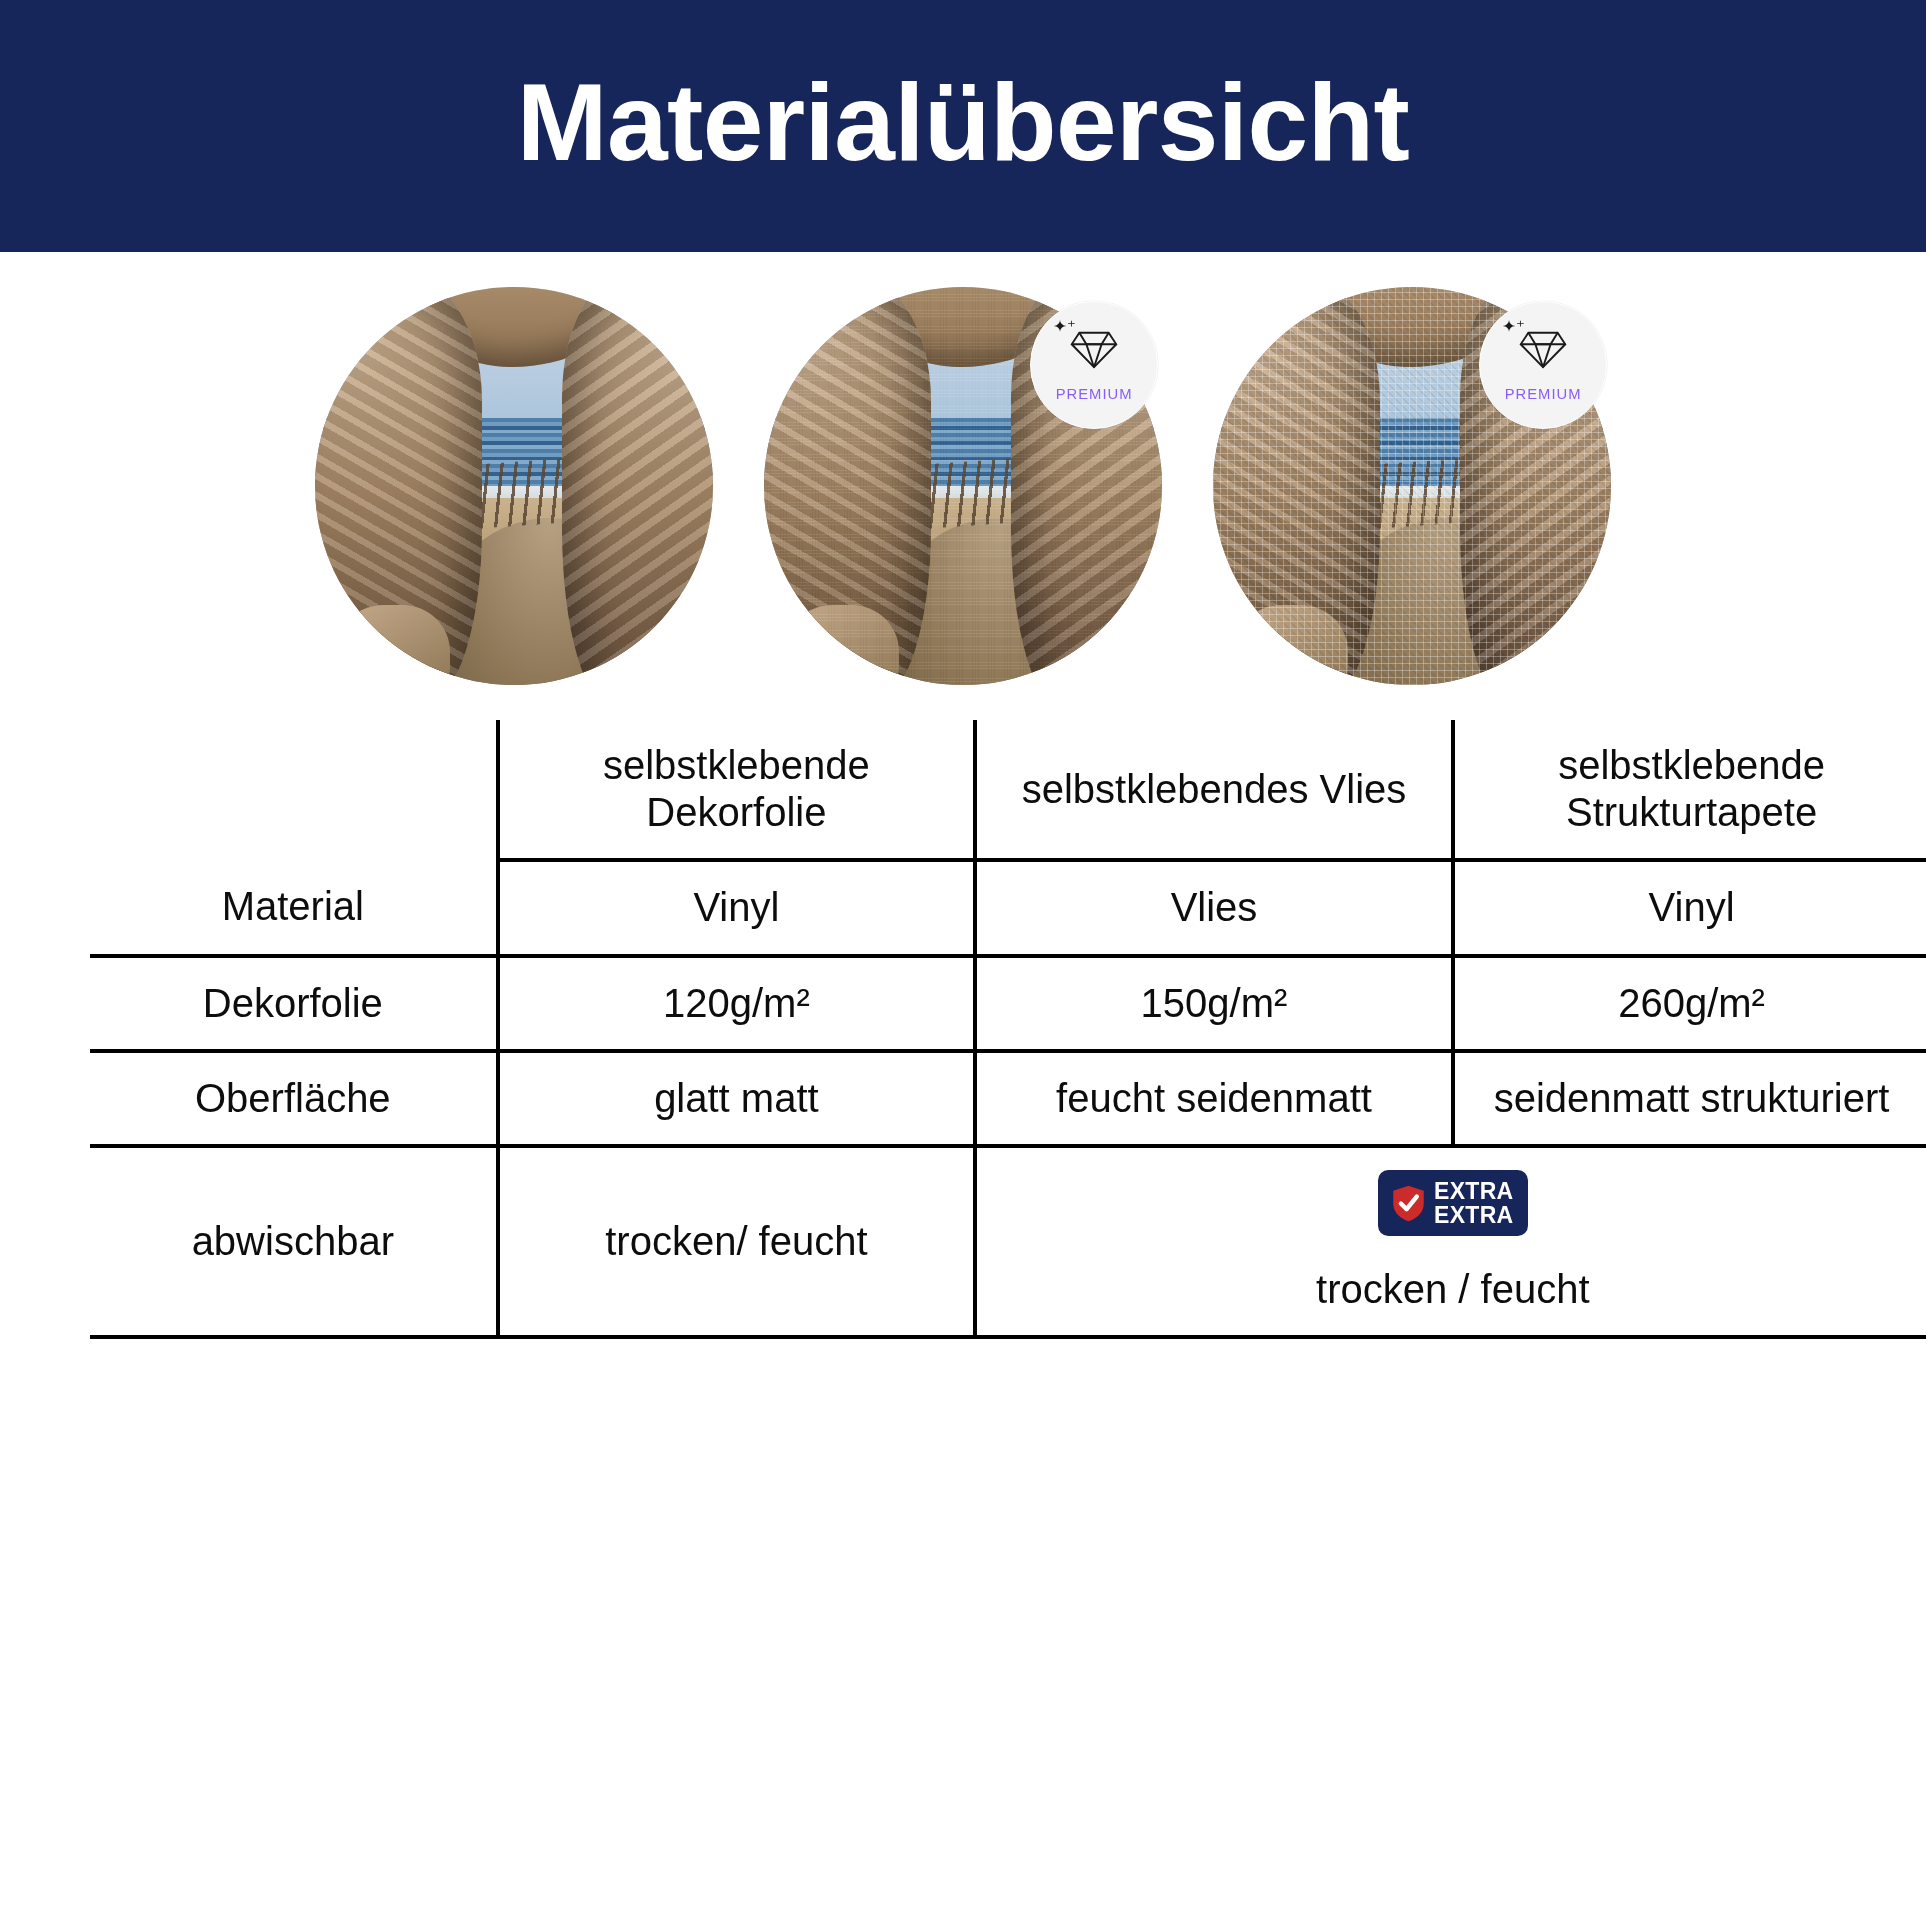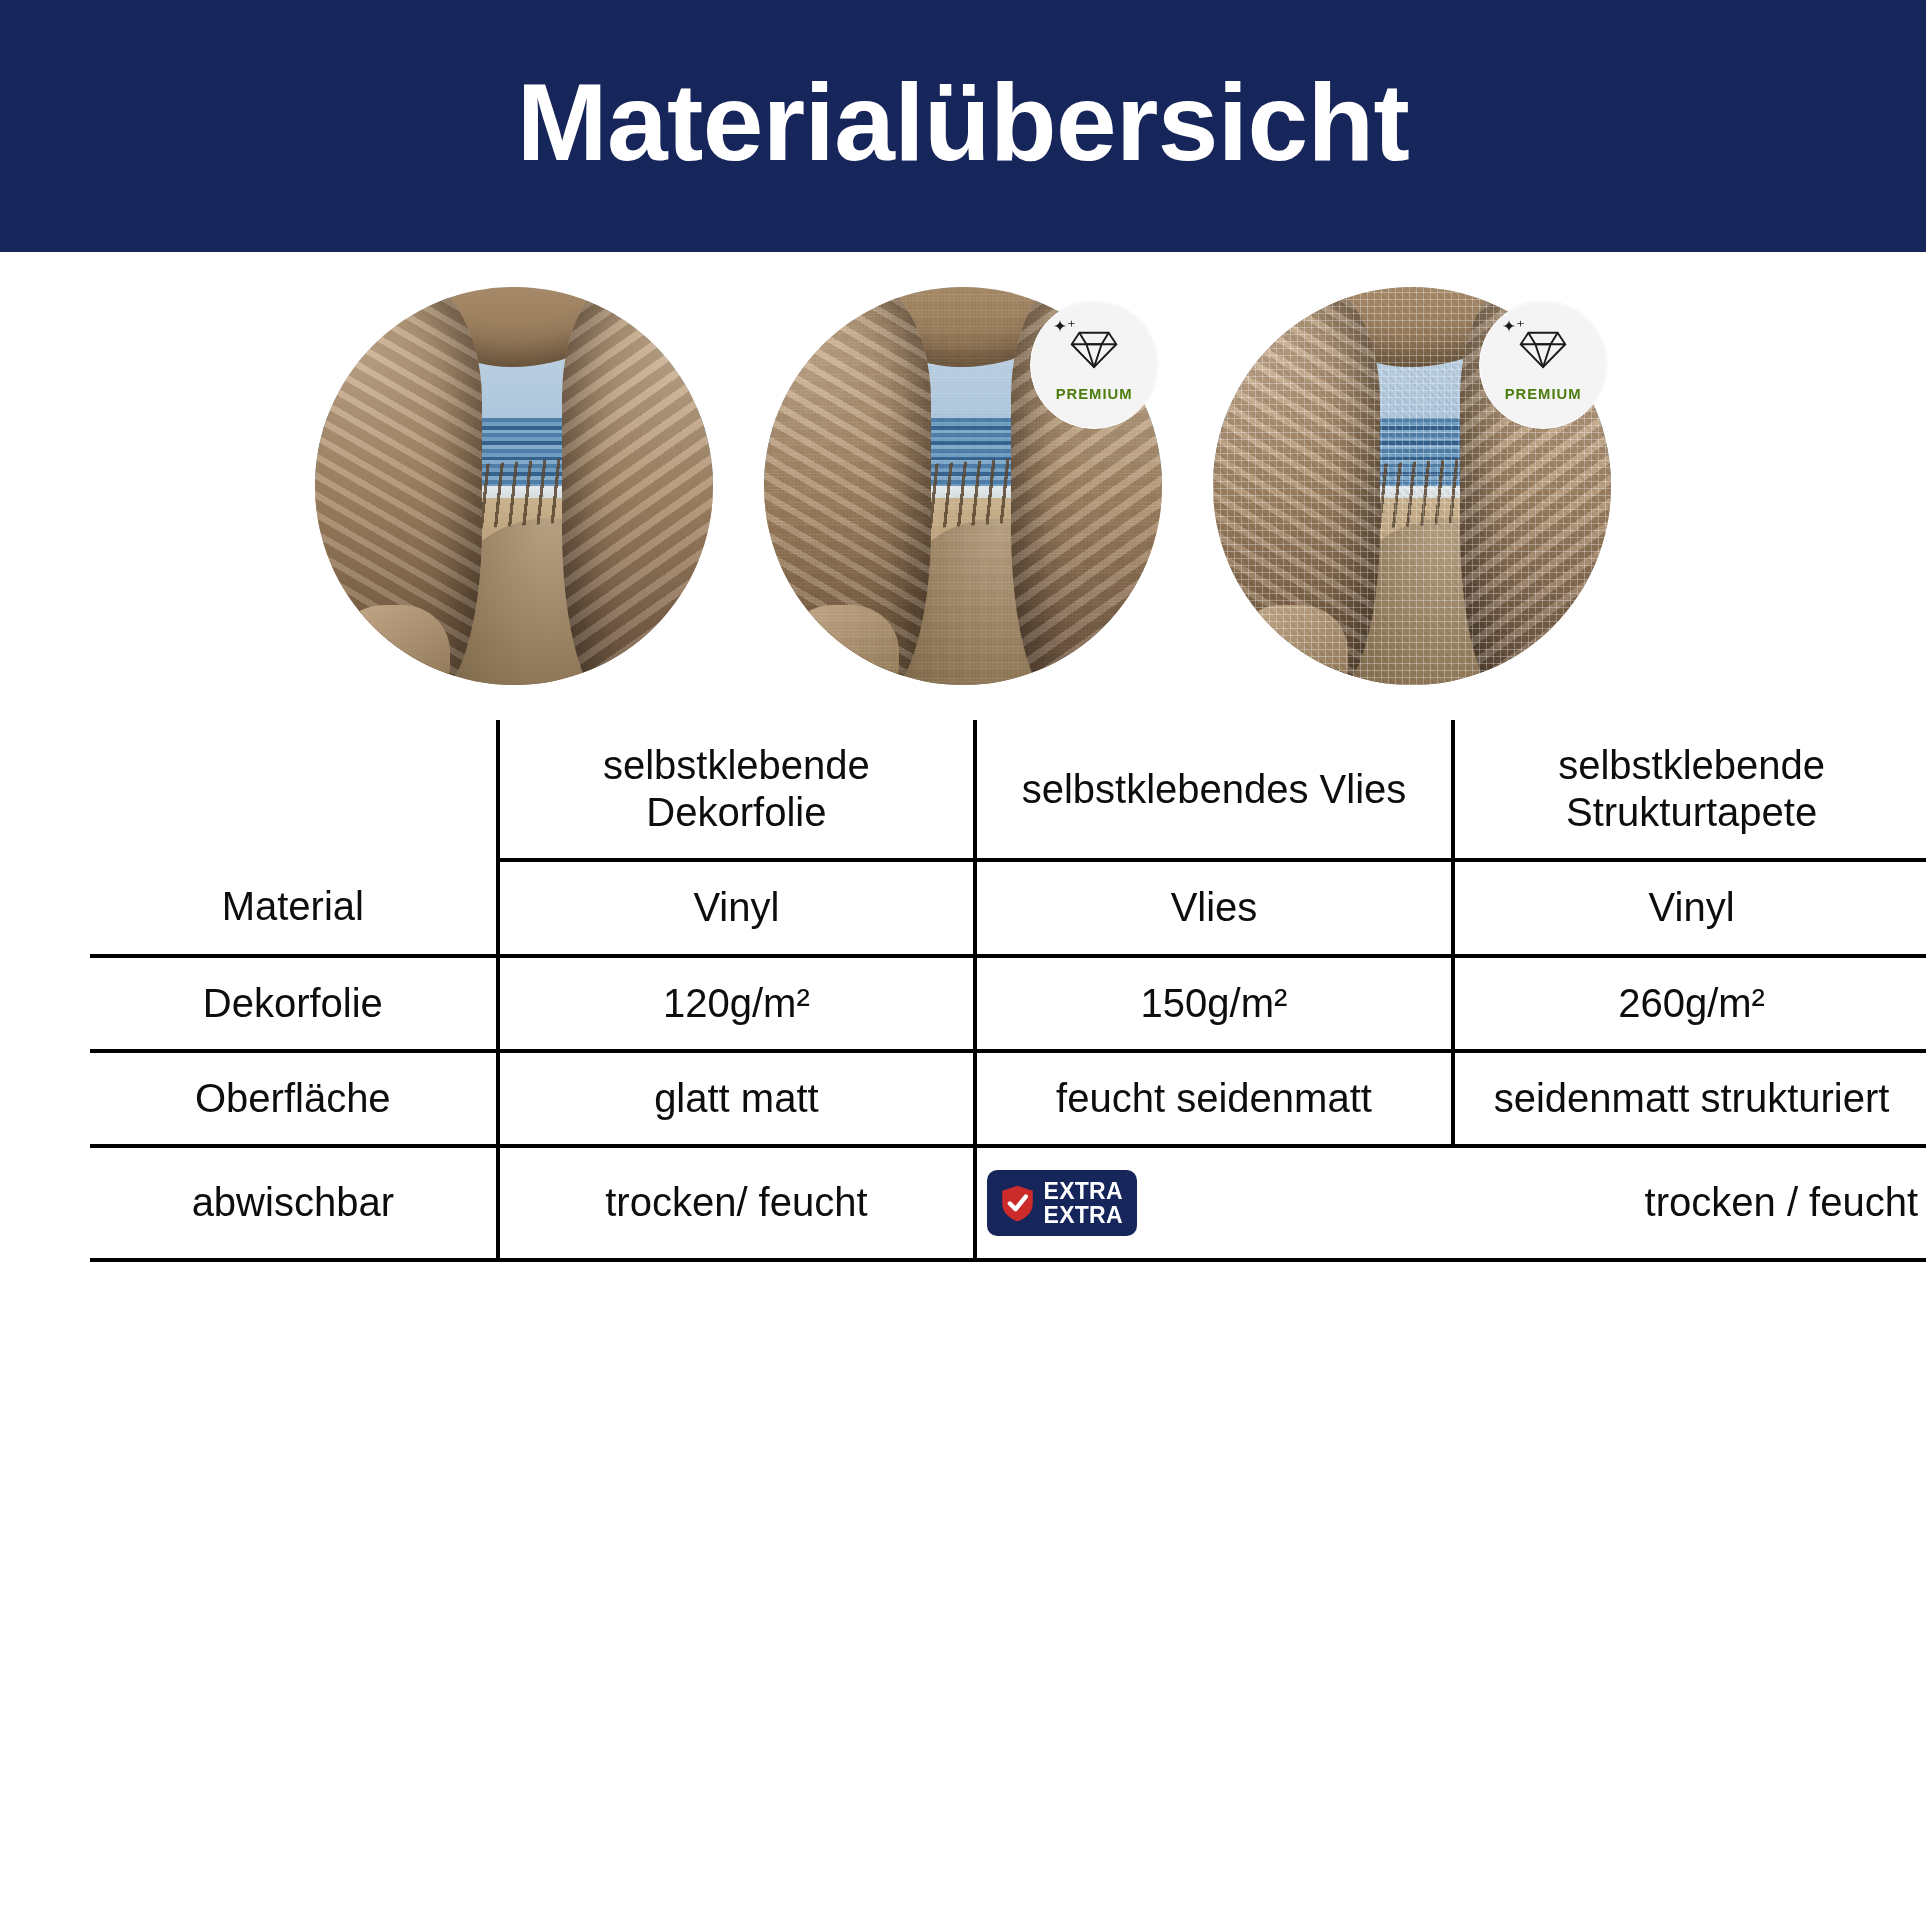--- a/index.html
+++ b/index.html
@@ -213,23 +213,23 @@
     position: absolute;
     top: 16.7px;
     left: 22px;
     font-size: 16.7px;
     color: #1a1a1a;
     line-height: 1;
   }
   .premium-badge svg { display: block; }
   .premium-badge .premium-text {
     font-size: 14.8px;
-    font-weight: bold;
+    font-weight: normal;
     letter-spacing: 1px;
-    color: #4d7c0f;
+    color: #8b5cf6;
     margin-top: 15px;
   }
 
   
   .table-wrap {
     padding: 19px 90px 0 90px;
     box-sizing: border-box;
   }
   table.spec {
     width: 1746px;
@@ -262,21 +262,22 @@
   .row-last .col-label { border-right: 4.5px solid #000; }
   .row-last .col-a { border-right: 4.5px solid #000; }
 
   .row-head .col-label { border-right: 4.5px solid #000; }
 
   
   .robust-cell {
     display: flex;
     align-items: center;
     justify-content: space-between;
-    gap: 22px;
+    gap: 30px;
+    flex-direction: column;
   }
   .robust-badge {
     display: inline-flex;
     align-items: center;
     gap: 9px;
     background: #16255a;
     border-radius: 10.3px;
     padding: 9px 14px;
   }
   .robust-badge .shield {

